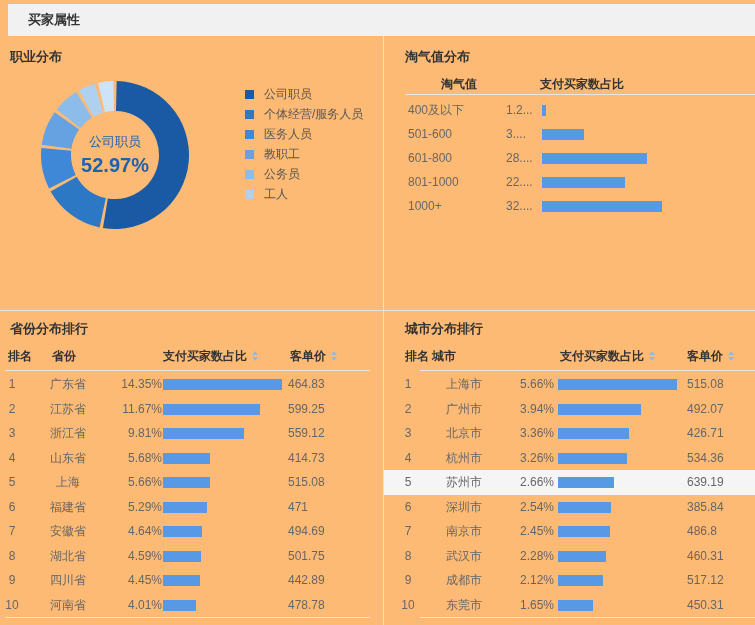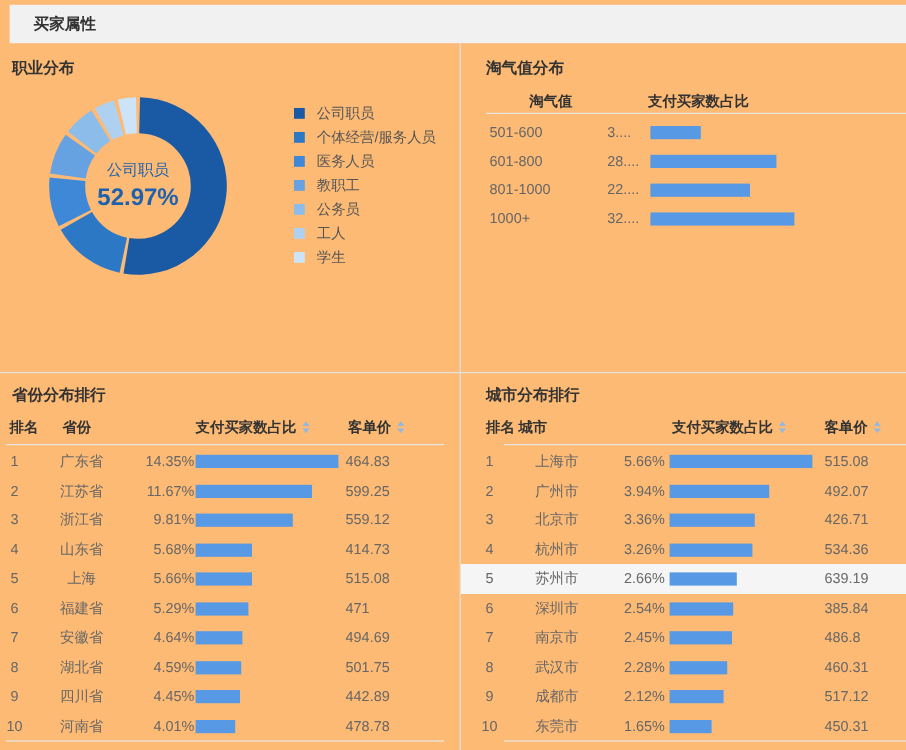--- a/index.html
+++ b/index.html
@@ -130,33 +130,34 @@
         <span>教职工</span>
       </li>
       <li>
         <span class="sw" style="background: rgb(140, 188, 234);"></span>
         <span>公务员</span>
       </li>
       <li>
         <span class="sw" style="background: rgb(175, 209, 241);"></span>
         <span>工人</span>
       </li>
-      <li>
-        <span class="sw" style="background: rgb(205, 227, 247);"></span>
-        <span>学生</span>
-      </li>
     </ul>
 
   <h3 class="sec-title" id="taoqi-title">淘气值分布</h3>
   <div class="taoqi-head">
     <span class="c1">淘气值</span>
     <span class="c2">支付买家数占比</span>
   </div>
   <div class="taoqi-line"></div>
   <div id="taoqi-rows">
+      <div class="t-row">
+        <span class="t-label">400及以下</span>
+        <span class="t-value">1.2...</span>
+        <div class="t-bar" style="width: 4.4px; background: rgb(87, 153, 228);"></div>
+      </div>
       <div class="t-row">
         <span class="t-label">501-600</span>
         <span class="t-value">3....</span>
         <div class="t-bar" style="width: 41.7px; background: rgb(87, 153, 228);"></div>
       </div>
       <div class="t-row">
         <span class="t-label">601-800</span>
         <span class="t-value">28....</span>
         <div class="t-bar" style="width: 105.2px; background: rgb(87, 153, 228);"></div>
       </div>

